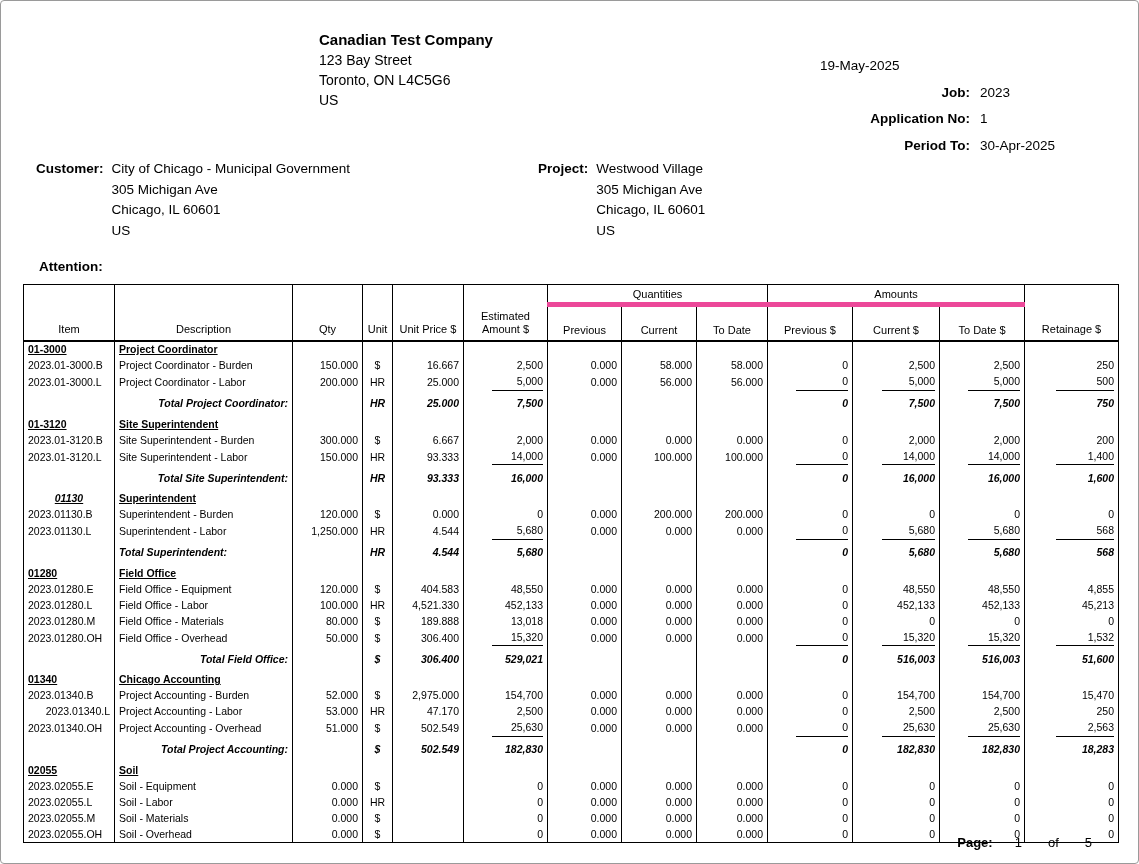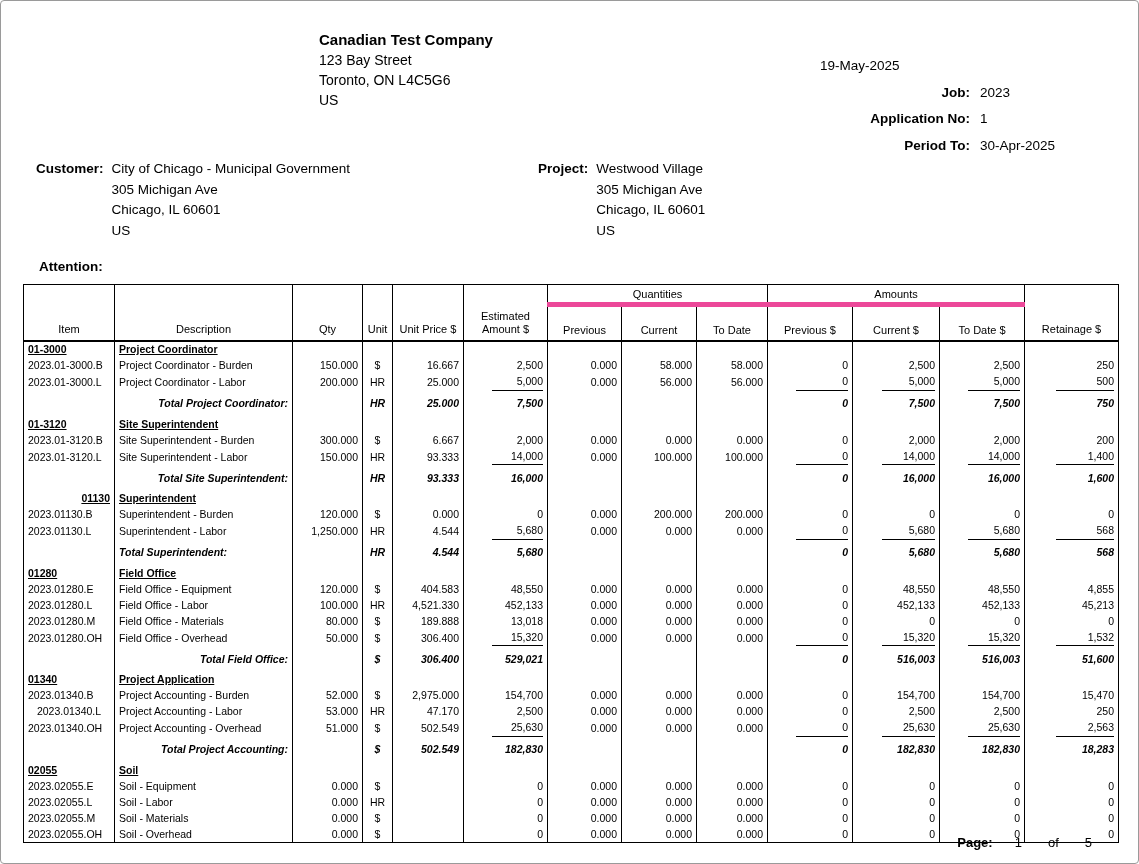--- a/index.html
+++ b/index.html
@@ -295,21 +295,21 @@
           <td style="text-align: right;">16,000</td>
           <td style="text-align: right;"></td>
           <td style="text-align: right;"></td>
           <td style="text-align: right;"></td>
           <td style="text-align: right;">0</td>
           <td style="text-align: right;">16,000</td>
           <td style="text-align: right;">16,000</td>
           <td style="text-align: right;">1,600</td>
         </tr>
         <tr class="row-section">
-          <td class="sec-text" style="text-align: right;">01130</td>
+          <td class="sec-text" style="text-align: center; font-style: italic;">01130</td>
           <td class="sec-text" style="text-align: left;">Superintendent</td>
           <td style="text-align: right;"></td>
           <td style="text-align: center;"></td>
           <td style="text-align: right;"></td>
           <td style="text-align: right;"></td>
           <td style="text-align: right;"></td>
           <td style="text-align: right;"></td>
           <td style="text-align: right;"></td>
           <td style="text-align: right;"></td>
           <td style="text-align: right;"></td>
@@ -446,21 +446,21 @@
           <td style="text-align: right;"></td>
           <td style="text-align: right;"></td>
           <td style="text-align: right;"></td>
           <td style="text-align: right;">0</td>
           <td style="text-align: right;">516,003</td>
           <td style="text-align: right;">516,003</td>
           <td style="text-align: right;">51,600</td>
         </tr>
         <tr class="row-section">
           <td class="sec-text" style="text-align: left;">01340</td>
-          <td class="sec-text" style="text-align: left;">Project Application</td>
+          <td class="sec-text" style="text-align: left;">Chicago Accounting</td>
           <td style="text-align: right;"></td>
           <td style="text-align: center;"></td>
           <td style="text-align: right;"></td>
           <td style="text-align: right;"></td>
           <td style="text-align: right;"></td>
           <td style="text-align: right;"></td>
           <td style="text-align: right;"></td>
           <td style="text-align: right;"></td>
           <td style="text-align: right;"></td>
           <td style="text-align: right;"></td>
@@ -475,21 +475,21 @@
           <td style="text-align: right;">154,700</td>
           <td style="text-align: right;">0.000</td>
           <td style="text-align: right;">0.000</td>
           <td style="text-align: right;">0.000</td>
           <td style="text-align: right;">0</td>
           <td style="text-align: right;">154,700</td>
           <td style="text-align: right;">154,700</td>
           <td style="text-align: right;">15,470</td>
         </tr>
         <tr class="row-item">
-          <td style="text-align: center;">2023.01340.L</td>
+          <td style="text-align: right;">2023.01340.L</td>
           <td style="text-align: left;">Project Accounting - Labor</td>
           <td style="text-align: right;">53.000</td>
           <td style="text-align: center;">HR</td>
           <td style="text-align: right;">47.170</td>
           <td style="text-align: right;">2,500</td>
           <td style="text-align: right;">0.000</td>
           <td style="text-align: right;">0.000</td>
           <td style="text-align: right;">0.000</td>
           <td style="text-align: right;">0</td>
           <td style="text-align: right;">2,500</td>

